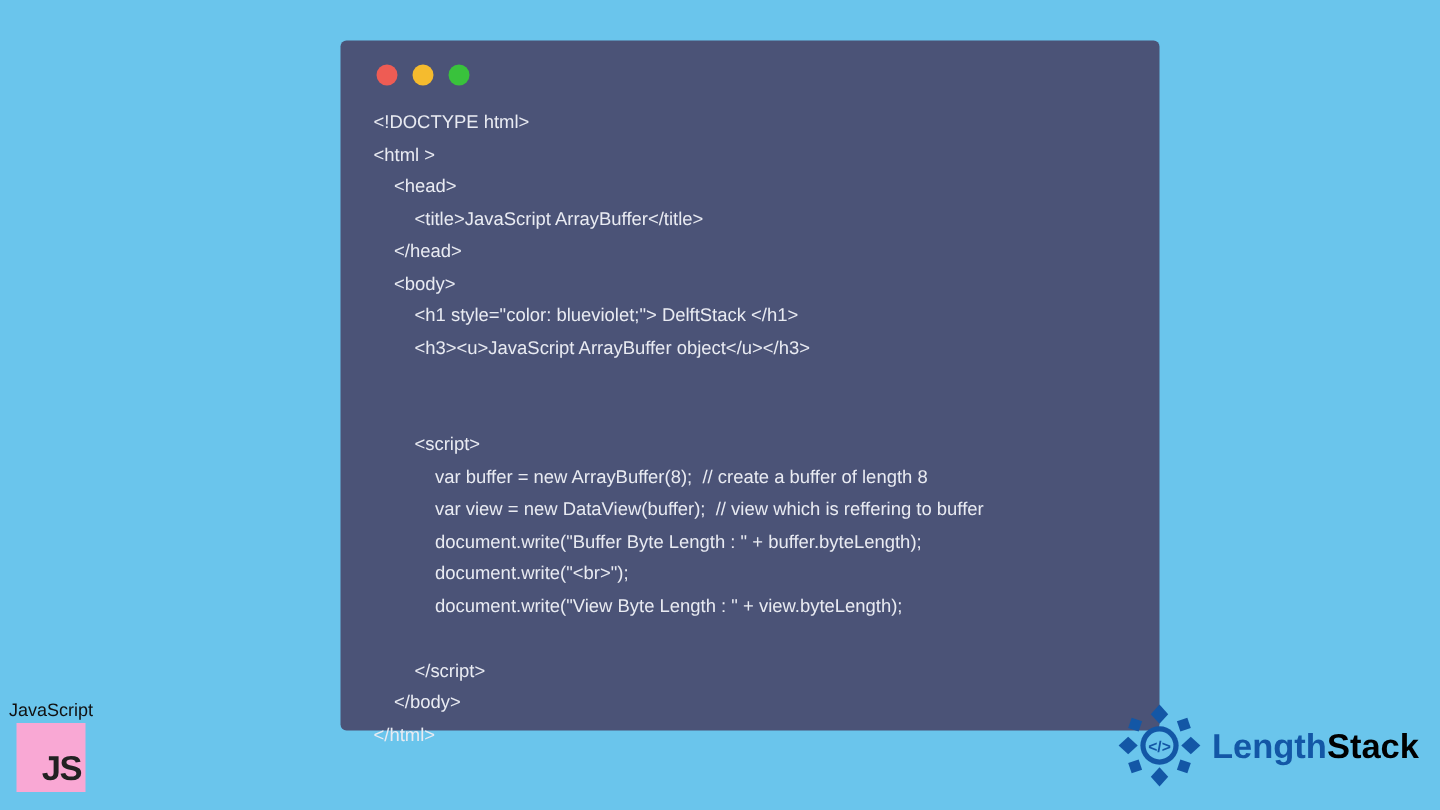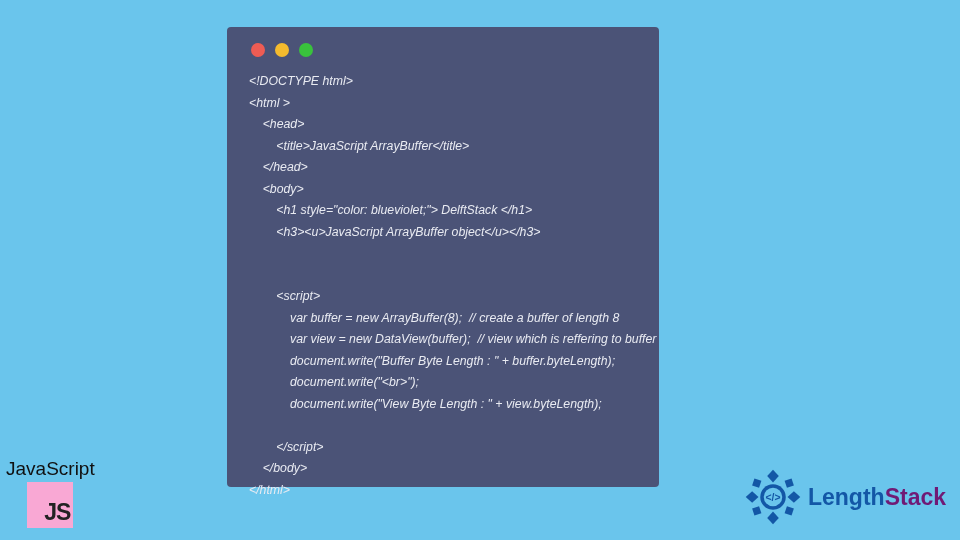--- a/index.html
+++ b/index.html
@@ -8,26 +8,25 @@
     height: 540px;
     background: #6ac5ec;
     font-family: Arial, Helvetica, sans-serif;
     position: relative;
     overflow: hidden;
   }
   .code-window {
     position: absolute;
     left: 227px;
     top: 27px;
-    width: 432px;
+    width: 546px;
     height: 460px;
     background: #4b5377;
     border-radius: 4px;
     padding: 16px 22px 18px 22px;
-    font-style: italic;
   }
   .dots { display: flex; gap: 10px; margin-bottom: 14px; margin-left: 2px; }
   .dot { width: 14px; height: 14px; border-radius: 50%; }
   .dot.red { background: #ee5c54; }
   .dot.yellow { background: #f5bb2e; }
   .dot.green { background: #39c23c; }
   pre.code {
     color: #e9ebf2;
     font-family: Arial, Helvetica, sans-serif;
     font-size: 12.3px;
@@ -35,21 +34,21 @@
     white-space: pre;
     font-weight: 400;
   }
   .js-badge {
     position: absolute;
     left: 6px;
     bottom: 12px;
     text-align: center;
   }
   .js-badge .label {
-    font-size: 19px;
+    font-size: 12px;
     color: #111;
     font-weight: 500;
     margin-bottom: 2px;
   }
   .js-logo {
     width: 46px;
     height: 46px;
     background: #f9a8d4;
     position: relative;
     display: flex;
@@ -74,21 +73,21 @@
   .delft-logo {
     width: 58px;
     height: 58px;
     position: relative;
   }
   .delft-text {
     font-size: 23px;
     font-weight: 700;
     color: #1357a6;
   }
-  .delft-text .stack { color: #701a75; text-align: center; }
+  .delft-text .stack { color: #000000; text-align: center; }
 </style>
 </head>
 <body>
 
 <div class="code-window">
   <div class="dots">
     <div class="dot red"></div>
     <div class="dot yellow"></div>
     <div class="dot green"></div>
   </div>

